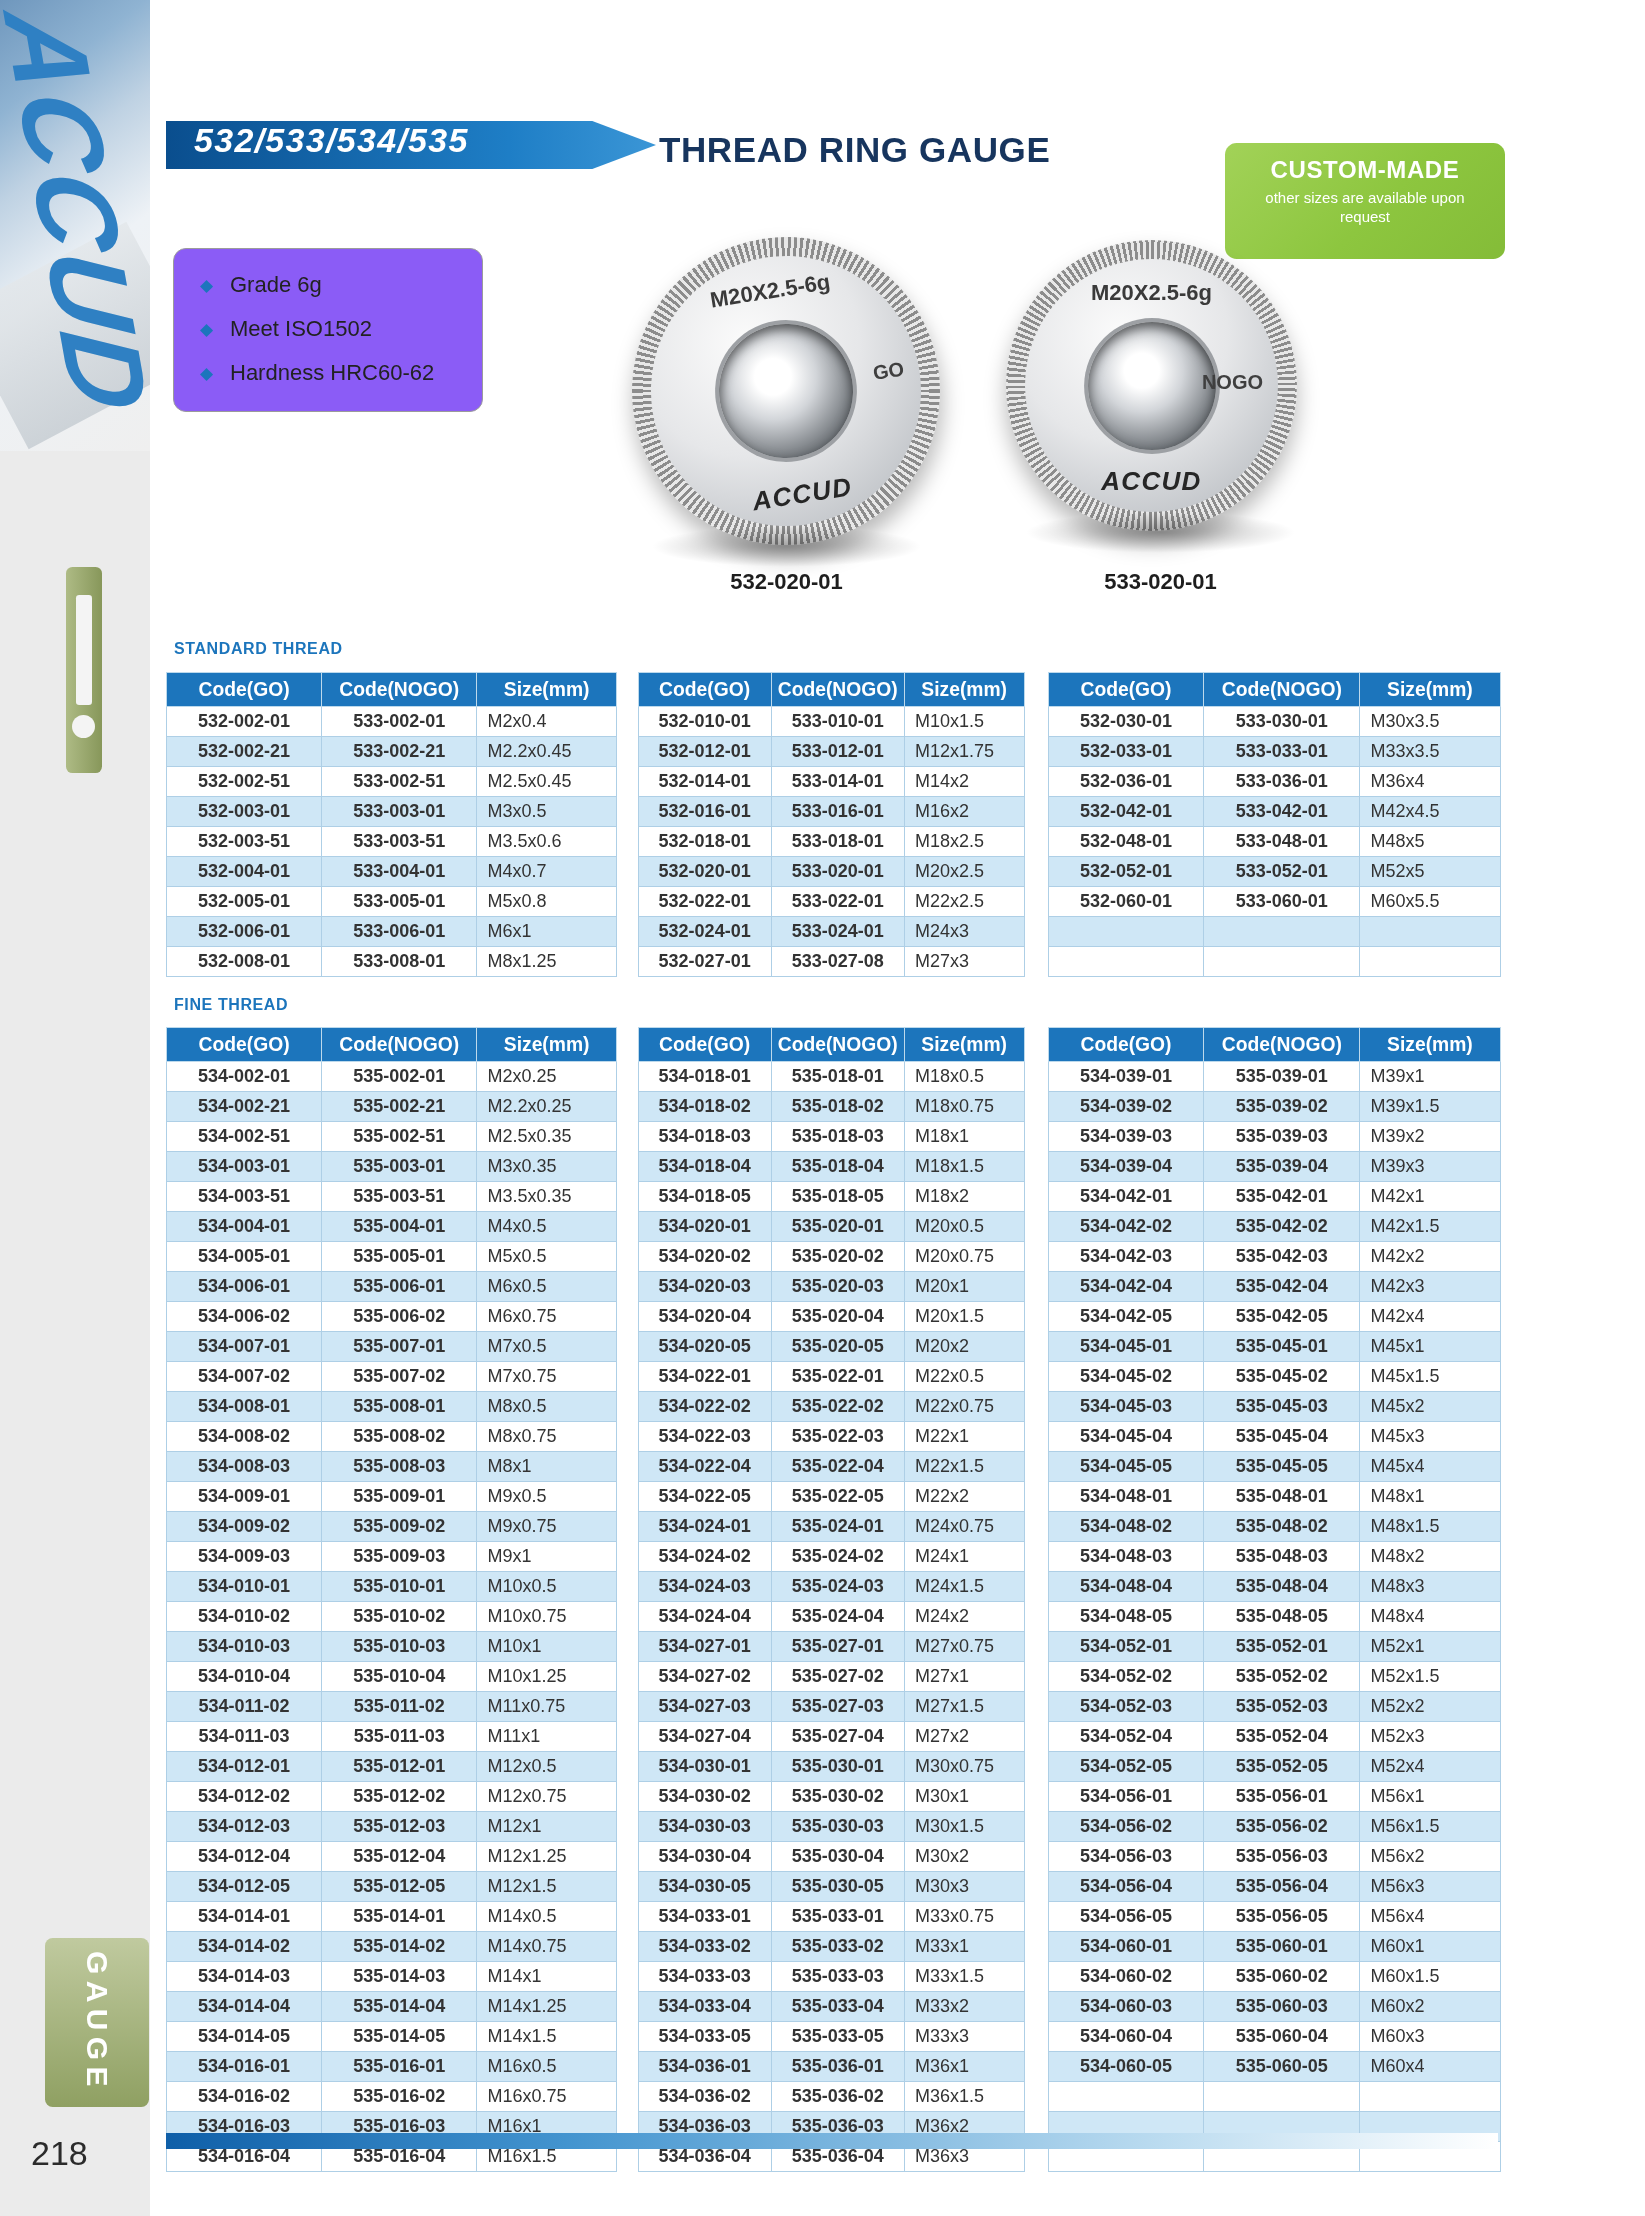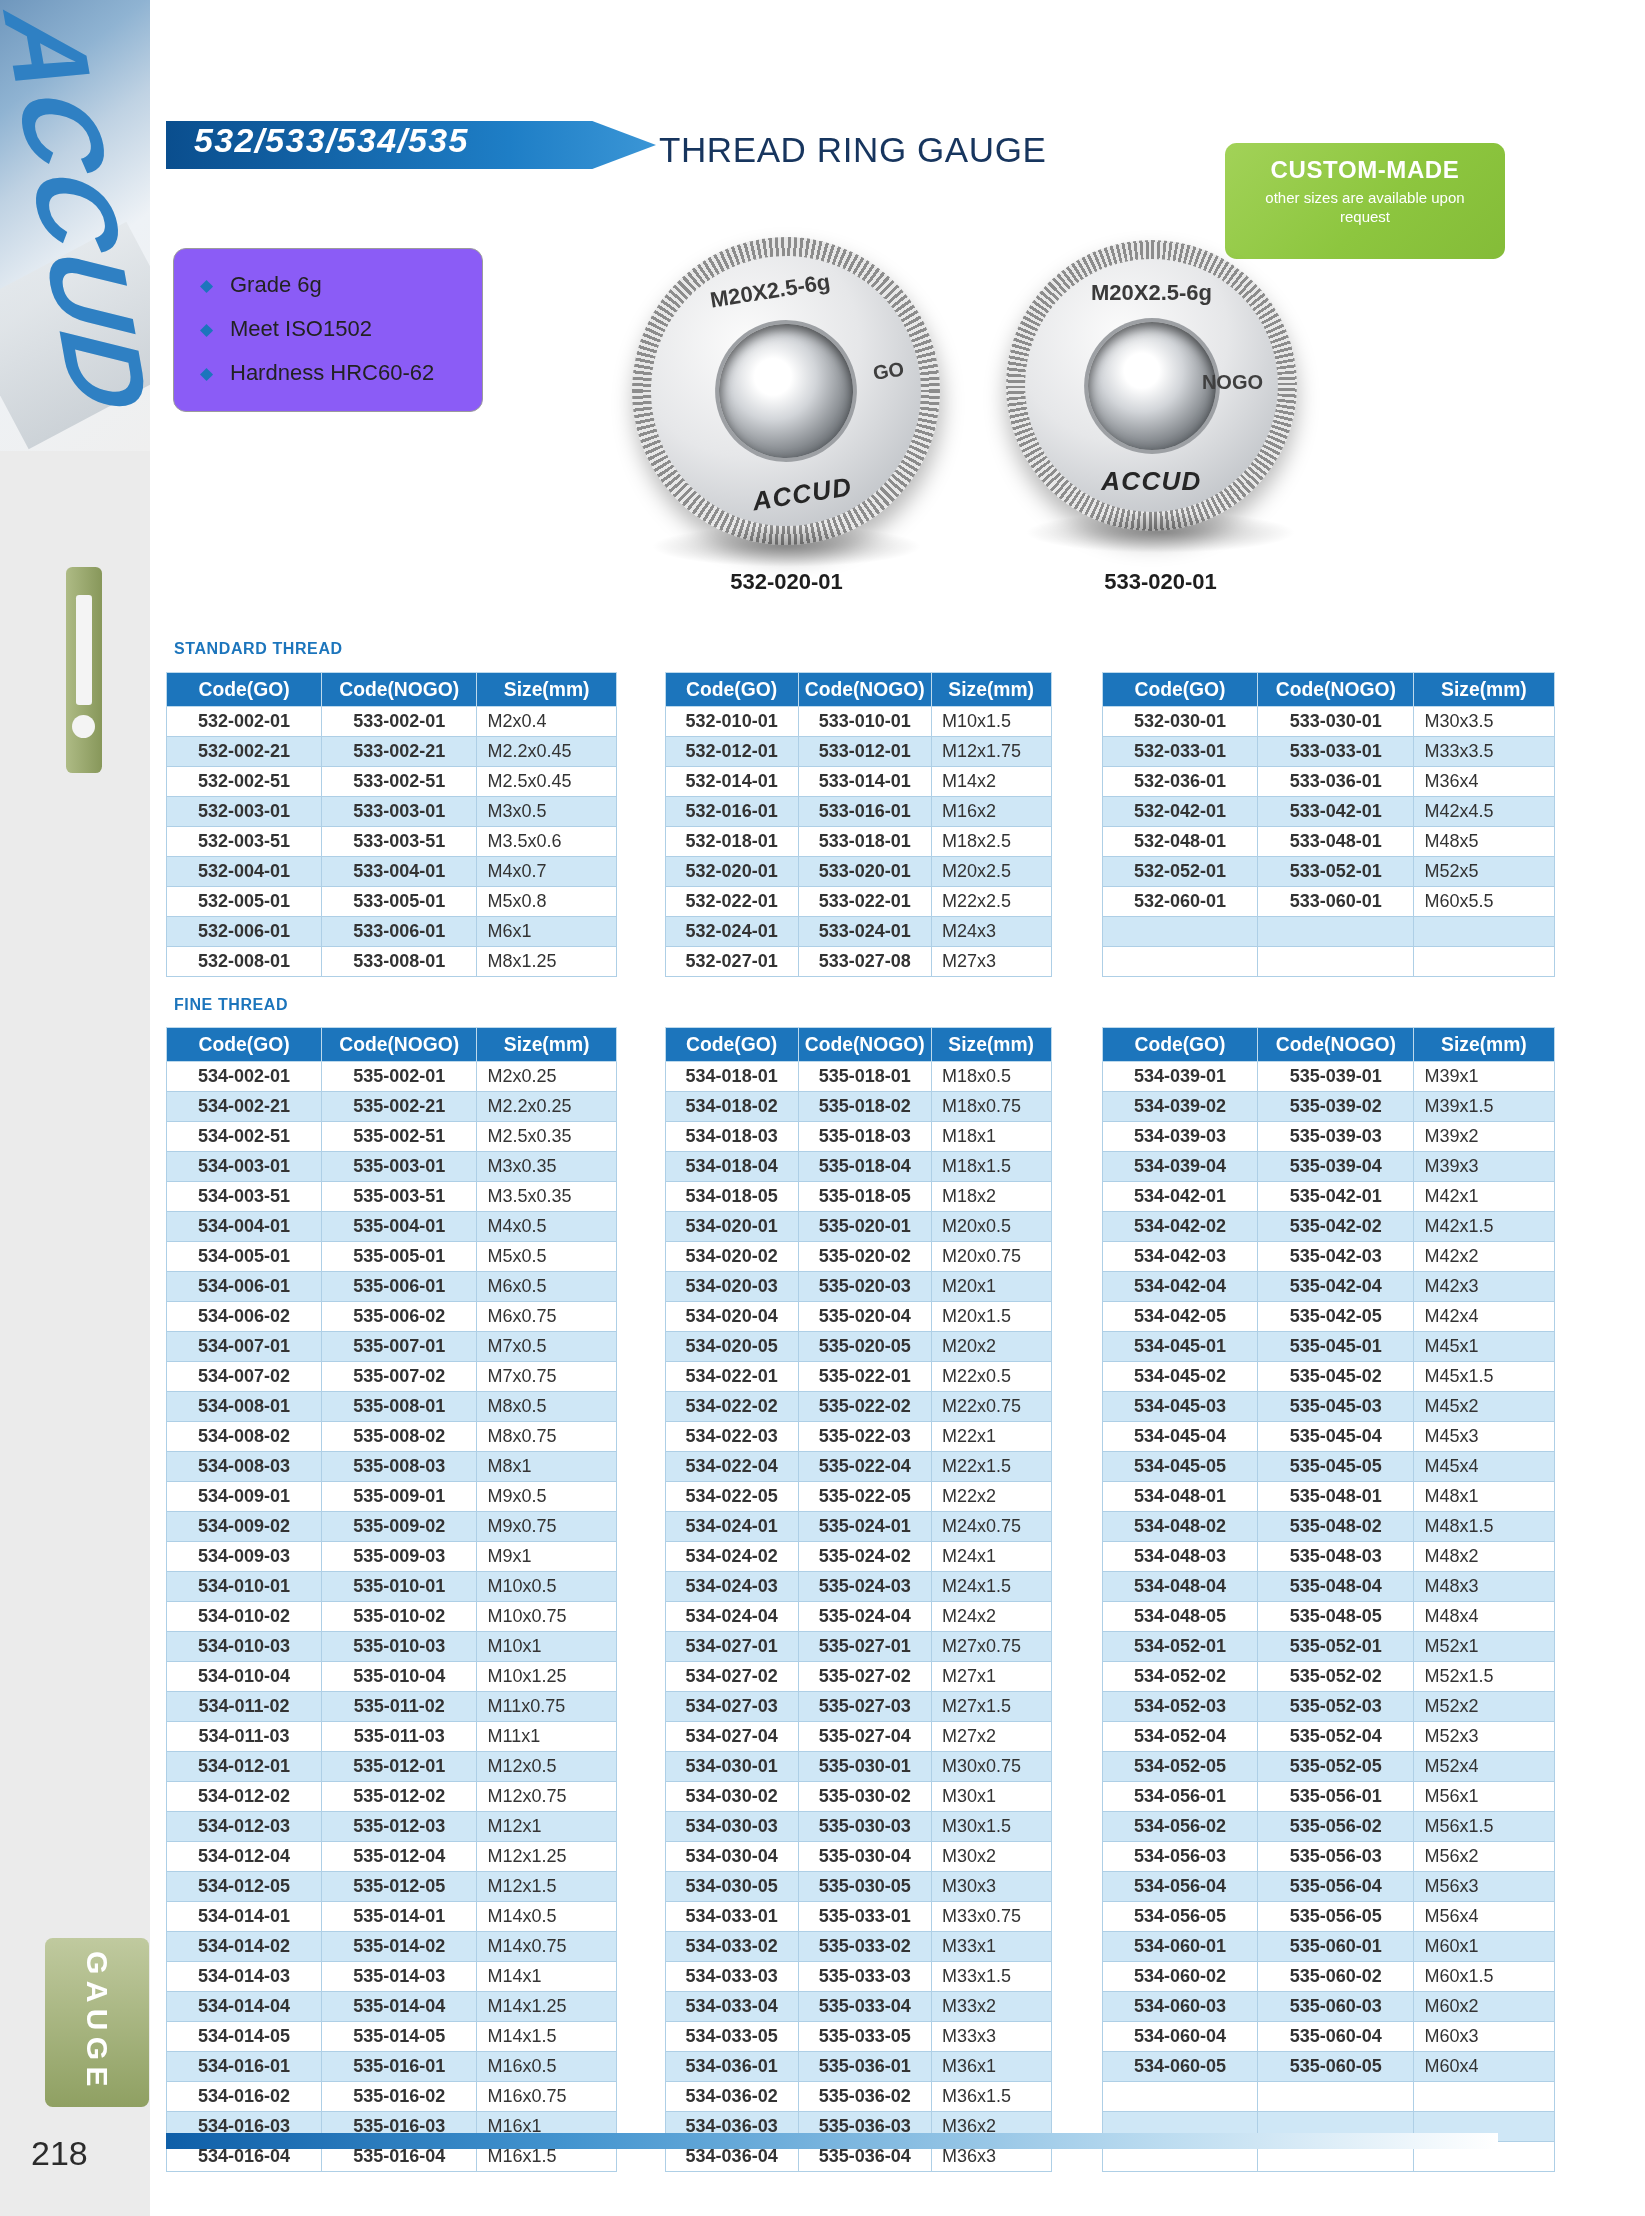--- a/index.html
+++ b/index.html
@@ -49,21 +49,21 @@
 
   
   .banner {
     position:absolute; left:166px; top:121px; width:490px; height:48px;
     background:linear-gradient(90deg,#0a4e8e,#1e7ec6 70%,#3b96d6);
     clip-path:polygon(0 0, 87% 0, 100% 50%, 87% 100%, 0 100%);
     display:flex; align-items:flex-start; padding-left:28px; box-sizing:border-box;
   }
   .banner span { color:#fff; font-size:34px; font-weight:bold; font-style:italic; letter-spacing:1.3px; }
   .page-title {
-    position:absolute; left:659px; top:130px; font-size:35px; font-weight:normal;
+    position:absolute; left:659px; top:130px; font-size:35px; font-weight:bold;
     color:#17355e; letter-spacing:0.6px;
   }
   .badge {
     position:absolute; left:1225px; top:116px; width:280px; height:116px;
     background:linear-gradient(135deg,#a2d258 0%,#8dc63f 55%,#84bc38 100%);
     border-radius:11.6px; color:#fff; text-align:center; padding-top:13px; box-sizing:border-box;margin-top:27px;
   }
   .badge-title { font-size:24px; font-weight:bold; letter-spacing:0.6px; }
   .badge-sub { font-size:15px; margin-top:5.2px; line-height:1.25; padding:0 17px; }
 
@@ -110,21 +110,21 @@
   .caption { position:absolute; width:245px; text-align:center; font-size:22px; font-weight:bold; color:#1e1e1e; }
   .cap1 { left:664px; top:569px; }
   .cap2 { left:1038px; top:569px; }
 
   
   .sec-title { position:absolute; left:174px; font-size:16px; font-weight:bold; color:#1c75bc; letter-spacing:0.6px; }
   .st-std  { top:640px; }
   .st-fine { top:996px; }
 
   
-  .tables-row { position:absolute; left:166px; display:flex; align-items:center;gap:27px; }
+  .tables-row { position:absolute; left:166px; display:flex; align-items:center; }
   .tr-std  { top:672px; }
   .tr-fine { top:1027px; }
   table.gauge { border-collapse:collapse; table-layout:fixed; font-size:18px; background:#fff; }
   .tables-row table:nth-child(1) { width:451px; }
   .tables-row table:nth-child(2) { width:387px; margin-left:20.6px; }
   .tables-row table:nth-child(3) { width:453px; margin-left:23px; }
   table.gauge th {
     background:#1c75bc; color:#fff; font-weight:bold; height:31px;
     border:0.6px solid #bcd9ec; font-size:19.3px; text-align:center;
   }

